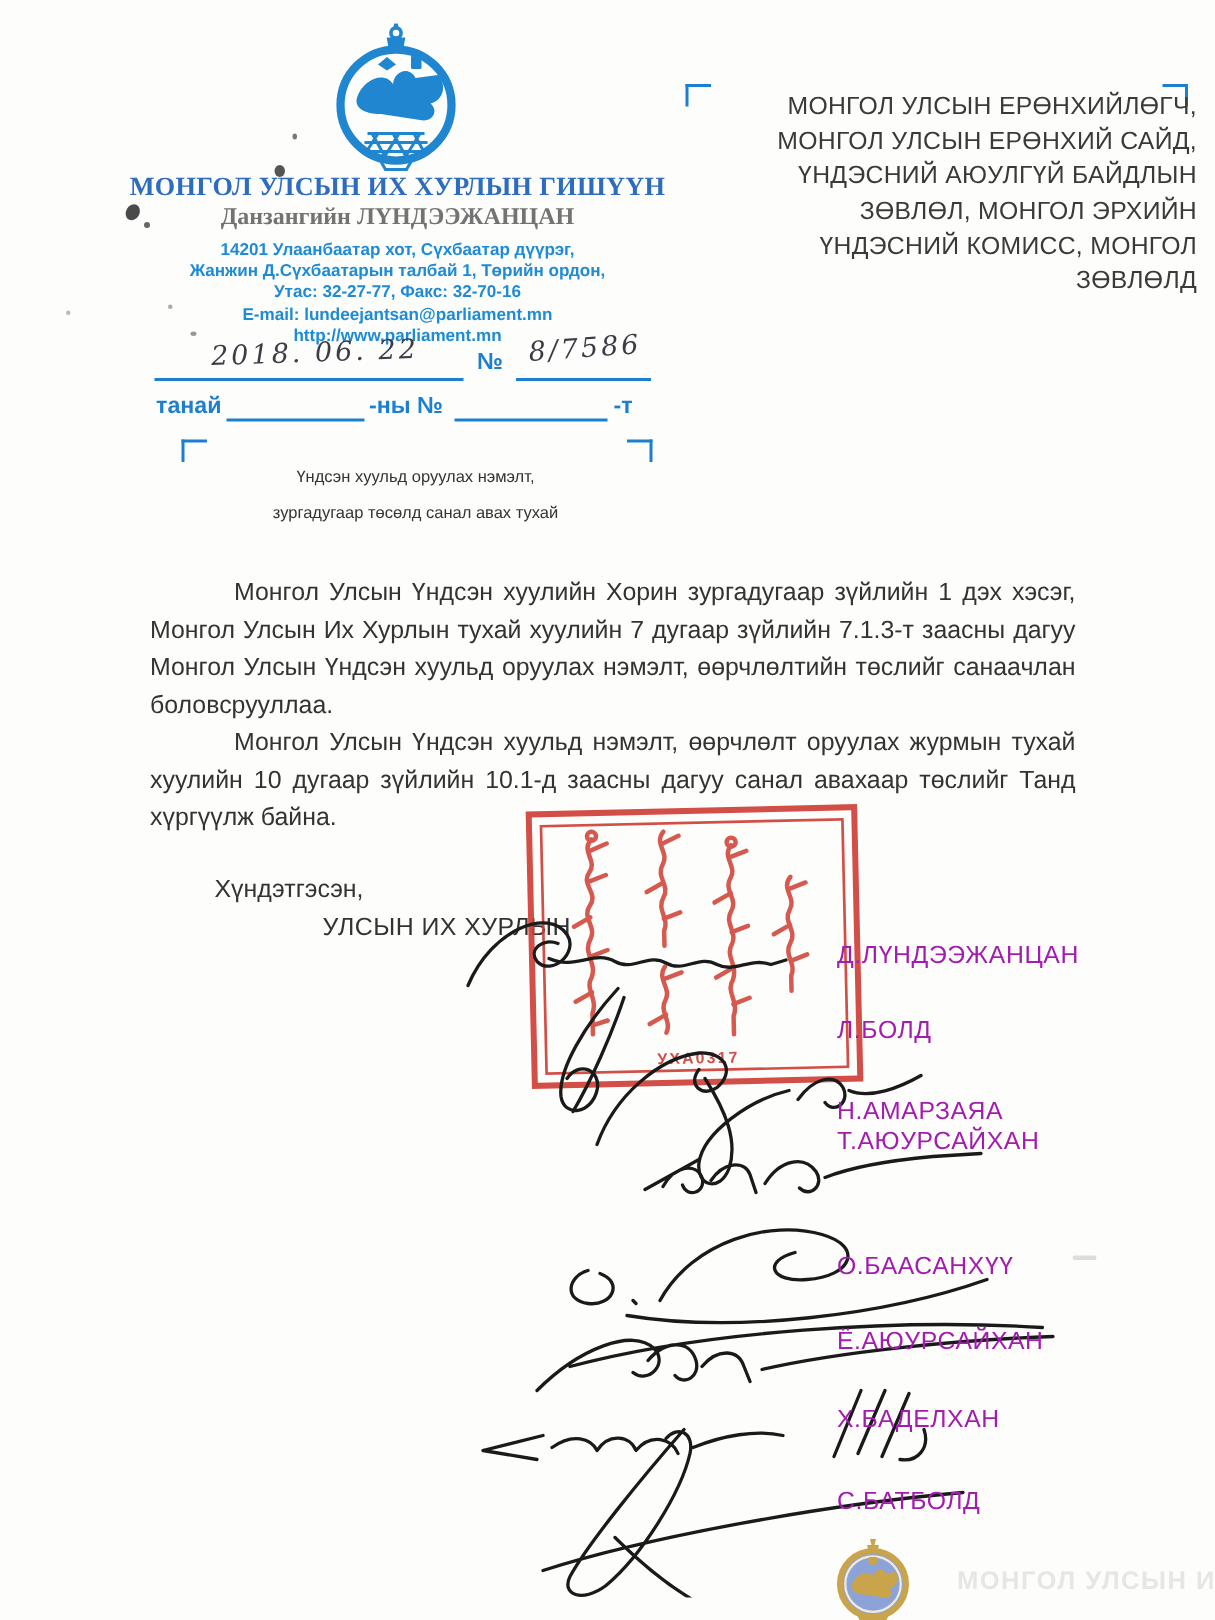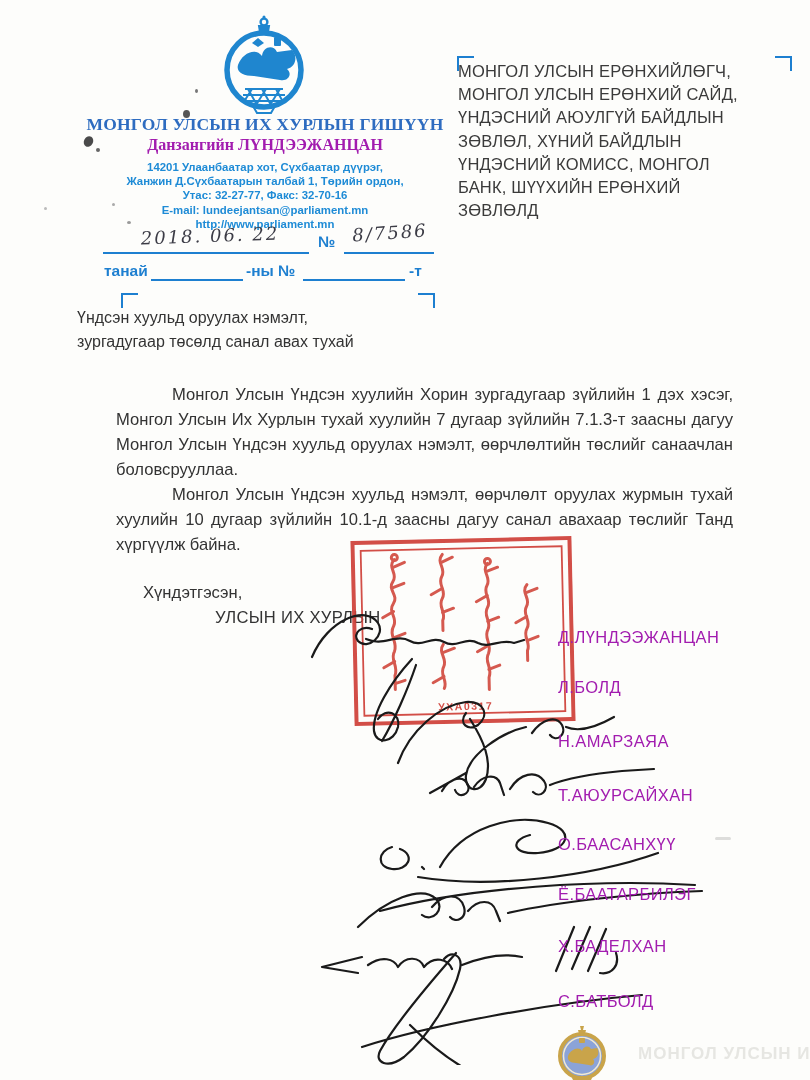--- a/index.html
+++ b/index.html
@@ -15,21 +15,21 @@
 
   
   .lh-title{
     left:60px;top:114px;width:410px;text-align:center;
     font-family:"Liberation Serif",serif;font-weight:bold;
     font-size:17.5px;color:#2e6cc0;letter-spacing:.2px;
   }
   .lh-name{
     left:60px;top:136px;width:410px;text-align:center;
     font-family:"Liberation Serif",serif;font-weight:bold;
-    font-size:16px;color:#a21caf;
+    font-size:16px;color:#737373;
   }
   .lh-contact{
     left:60px;top:160px;width:410px;text-align:center;
     font-size:11.4px;line-height:14.2px;font-weight:bold;color:#1e8bd6;
   }
   
   .hw{
     font-family:"DejaVu Serif",serif;font-style:italic;color:#3c3c46;
     letter-spacing:2px;
   }
@@ -38,34 +38,34 @@
   .bl-line{position:absolute;height:0;border-bottom:2.2px solid #1d7fd0;}
   .bl-text{position:absolute;color:#1d7fd0;font-size:15.5px;font-weight:bold;}
 
   
   .brk{position:absolute;width:15px;height:13px;}
   .brk.l{border-top:2.5px solid #1d7fd0;border-left:2.5px solid #1d7fd0;}
   .brk.r{border-top:2.5px solid #1d7fd0;border-right:2.5px solid #1d7fd0;}
 
   
   .subject{
-    left:77px;top:306px;width:400px;
-    font-size:16px;line-height:24px;color:#333;
+    left:77px;top:306px;width:400px;text-align:center;
+    font-size:11px;line-height:24px;color:#333;
   }
 
   
   .recipient{
-    left:458px;top:60px;width:340px;text-align:left;
+    left:458px;top:60px;width:340px;text-align:right;
     font-size:16.5px;line-height:23.2px;color:#3a3a3a;letter-spacing:.2px;
   }
 
   
   .para{
     left:100px;width:617px;text-align:justify;
-    font-size:16.6px;line-height:25px;color:#333;text-indent:56px;margin-left:16px;
+    font-size:16.6px;line-height:25px;color:#333;text-indent:56px;
   }
   .p1{top:382px;}
   .p2{top:482px;}
 
   .salutation{left:143px;top:583px;font-size:16.6px;color:#333;}
   .signer-title{left:215px;top:606px;font-size:16.6px;line-height:23px;color:#333;letter-spacing:.3px;}
 
   
   .stamp{
     left:352px;top:538px;width:222px;height:186px;
@@ -146,23 +146,22 @@
     <div>Үндсэн хуульд оруулах нэмэлт,</div>
     <div>зургадугаар төсөлд санал авах тухай</div>
   </div>
 
   <div class="brk l" style="left:457px;top:56px;"></div>
   <div class="brk r" style="left:775px;top:56px;"></div>
   <div class="abs recipient">
     <div>МОНГОЛ УЛСЫН ЕРӨНХИЙЛӨГЧ,</div>
     <div>МОНГОЛ УЛСЫН ЕРӨНХИЙ САЙД,</div>
     <div>ҮНДЭСНИЙ АЮУЛГҮЙ БАЙДЛЫН</div>
-    <div>ЗӨВЛӨЛ, ХҮНИЙ БАЙДЛЫН</div>
+    <div>ЗӨВЛӨЛ, МОНГОЛ ЭРХИЙН</div>
     <div>ҮНДЭСНИЙ КОМИСС, МОНГОЛ</div>
-    <div>БАНК, ШҮҮХИЙН ЕРӨНХИЙ</div>
     <div>ЗӨВЛӨЛД</div>
   </div>
 
   <div class="abs para p1">Монгол Улсын Үндсэн хуулийн Хорин зургадугаар зүйлийн 1 дэх хэсэг, Монгол Улсын Их Хурлын тухай хуулийн 7 дугаар зүйлийн 7.1.3-т заасны дагуу Монгол Улсын Үндсэн хуульд оруулах нэмэлт, өөрчлөлтийн төслийг санаачлан боловсрууллаа.</div>
   <div class="abs para p2">Монгол Улсын Үндсэн хуульд нэмэлт, өөрчлөлт оруулах журмын тухай хуулийн 10 дугаар зүйлийн 10.1-д заасны дагуу санал авахаар төслийг Танд хүргүүлж байна.</div>
 
   <div class="abs salutation">Хүндэтгэсэн,</div>
   <div class="abs signer-title">
     <div>УЛСЫН ИХ ХУРЛЫН</div>
   </div>
@@ -200,23 +199,23 @@
       <path d="M122 292 C 108 296 106 312 122 314 C 138 316 146 300 130 294 M152 312 L 154 314 M170 312 C 192 272 244 258 278 268 C 306 276 298 296 268 298 C 244 300 238 286 260 280 M148 322 C 220 334 320 322 388 298"></path>
       <path d="M88 372 C 116 344 152 330 166 344 C 176 354 162 368 152 360 M162 352 C 174 338 190 338 194 352 C 197 363 186 369 180 362 M198 356 C 208 344 222 344 226 356 L 230 366 M238 358 C 290 346 372 338 432 336 M110 356 C 200 332 330 324 425 330"></path>
       <path d="M92 402 L 52 412 L 88 418 M98 410 C 112 400 124 404 128 412 C 136 400 150 402 154 412 C 164 400 178 404 182 414 M192 410 C 212 402 234 398 252 402 M286 416 L 304 372 M302 414 L 320 372 M318 416 L 336 374 M330 418 C 342 420 350 410 346 398"></path>
       <path d="M186 398 C 158 430 122 474 110 496 C 104 508 118 514 134 502 C 158 482 184 440 190 414 C 193 400 182 395 174 404 M92 492 C 160 470 280 448 372 440 M140 470 C 160 490 180 505 196 514"></path>
     </g>
   </svg>
 
   <div class="name" style="top:628px;">Д.ЛҮНДЭЭЖАНЦАН</div>
   <div class="name" style="top:678px;">Л.БОЛД</div>
   <div class="name" style="top:732px;">Н.АМАРЗАЯА</div>
-  <div class="name" style="top:786px;text-align:right;">Т.АЮУРСАЙХАН</div>
+  <div class="name" style="top:752px;text-align:right;">Т.АЮУРСАЙХАН</div>
   <div class="name" style="top:835px;">О.БААСАНХҮҮ</div>
-  <div class="name" style="top:885px;">Ё.БААТАРБИЛЭГ</div>
+  <div class="name" style="top:885px;">Ё.АЮУРСАЙХАН</div>
   <div class="name" style="top:937px;">Х.БАДЕЛХАН</div>
   <div class="name" style="top:992px;">С.БАТБОЛД</div>
 
   <svg class="abs" style="left:552px;top:1026px;" width="60" height="60" viewBox="0 0 60 60">
     <path d="M26 4 L34 4 L33 8 L27 8 Z M28 0 L32 0 L31 4 L29 4 Z" fill="#c9a44a"></path>
     <circle cx="30" cy="30" r="22" fill="#8ba3d8" stroke="#c9a44a" stroke-width="4"></circle>
     <circle cx="30" cy="30" r="18.5" fill="none" stroke="#f2ead2" stroke-width="1.5"></circle>
     <g fill="#c9a44a">
       <path d="M16 30 C 19 23 27 20 30 25 C 31 20 37 19 39 23 L 45 22 C 48 26 46 32 41 33 C 44 36 41 41 37 39 L 24 37 C 18 37 15 34 16 30 Z"></path>
       <rect x="27" y="12" width="6" height="5" rx="1"></rect>

